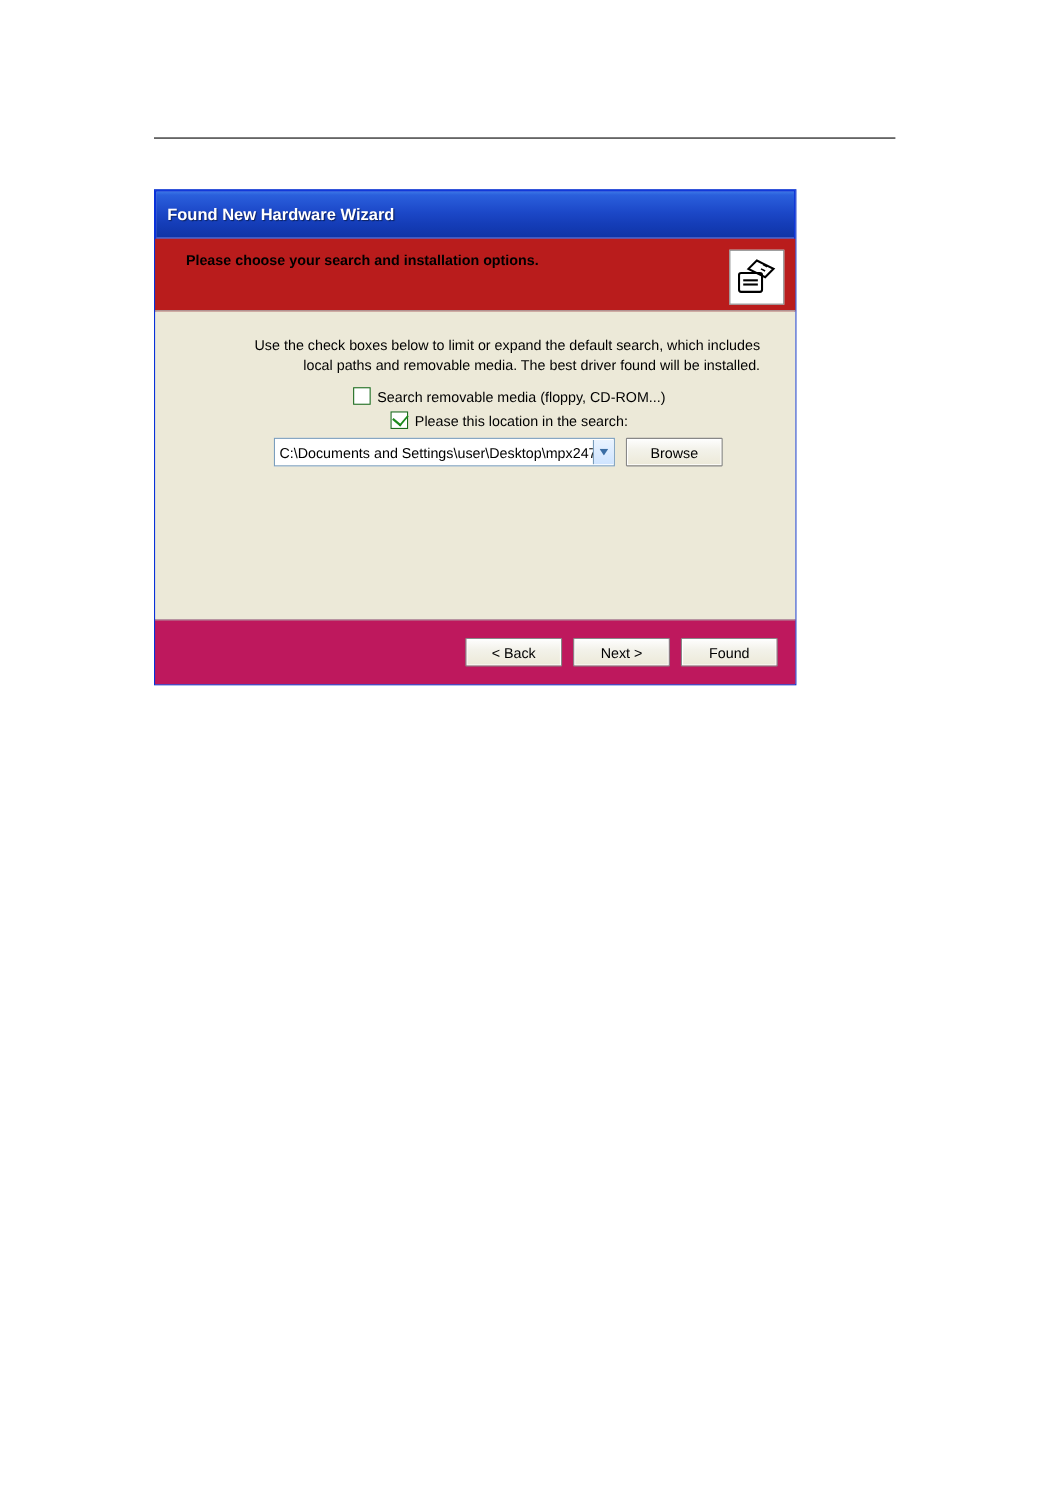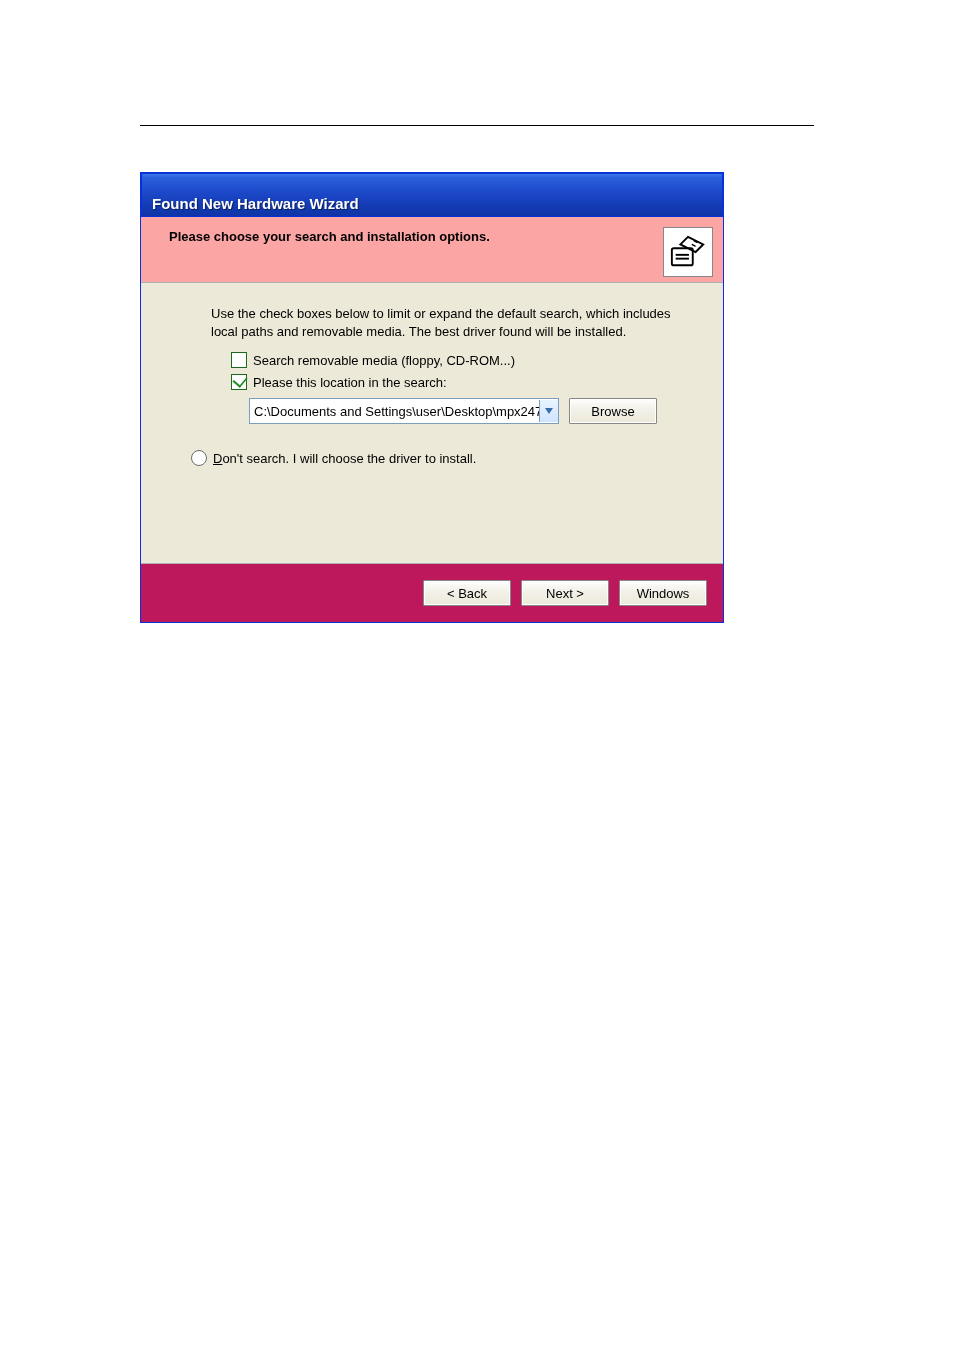--- a/index.html
+++ b/index.html
@@ -32,32 +32,32 @@
     border: 1px solid #0831d9;
     box-shadow: 0 0 0 1px #0831d9 inset;
     background: #ece9d8;
   }
   .titlebar {
     height: 44px;
     background: linear-gradient(to bottom,
       #3b77e6 0%, #2a5fdc 8%, #1c48c8 45%, #153db8 70%, #0f34a6 100%);
     border: 1px solid #0831d9;
     display: flex;
-    align-items: flex-end;
-    padding: 4px 10px;
+    align-items: center;
+    padding: 16px 10px;
     box-sizing: border-box;
   }
   .titlebar-text {
     color: #ffffff;
     font-weight: bold;
     font-size: 15px;
     text-shadow: 1px 1px 1px rgba(0,0,0,0.5);
   }
   .header {
-    background: #fca5a5;
+    background: #b91c1c;
     border-bottom: 1px solid #b0b0b0;
     height: 66px;
     position: relative;
     padding: 12px 16px 0 28px;
     box-sizing: border-box;
   }
   .header-title {
     font-weight: bold;
     font-size: 13px;
   }
@@ -105,25 +105,27 @@
   }
   .radio.unselected { border-color: #6b6b6b; }
   .focus-label {
     border: 1px dotted #333;
     padding: 0 2px;
   }
   .desc {
     margin: 4px 0 12px 20px;
     max-width: 480px;
     line-height: 1.35;
+    text-align: right;
   }
   .checkbox-row {
     display: flex;
     align-items: center;
     margin: 6px 0 6px 40px;
+    justify-content: center;
   }
   .checkbox {
     width: 14px; height: 14px;
     border: 1px solid #1c6b1c;
     background: #fff;
     margin-right: 6px;
     position: relative;
     flex-shrink: 0;
   }
   .checkbox.checked::after {
@@ -238,33 +240,29 @@
               </svg>
           </span>
         </div>
         <span class="btn">
           <span>Browse</span>
         </span>
       </div>
 
       <div style="height:18px"></div>
 
-      <div class="radio-row" style="margin-left:-28px; margin-left:0;">
-        <span class="radio unselected"></span>
-        <span class="underline-first">Don't search. I will choose the driver to install.</span>
-      </div>
 
     </div>
 
     <div class="footer">
       <span class="btn">
         <span>&lt; Back</span>
       </span>
       <span class="btn">
         <span>Next &gt;</span>
       </span>
       <span class="btn">
-        <span>Windows</span>
+        <span>Found</span>
       </span>
     </div>
 
   </div>
 </div>
 
 </body></html>

